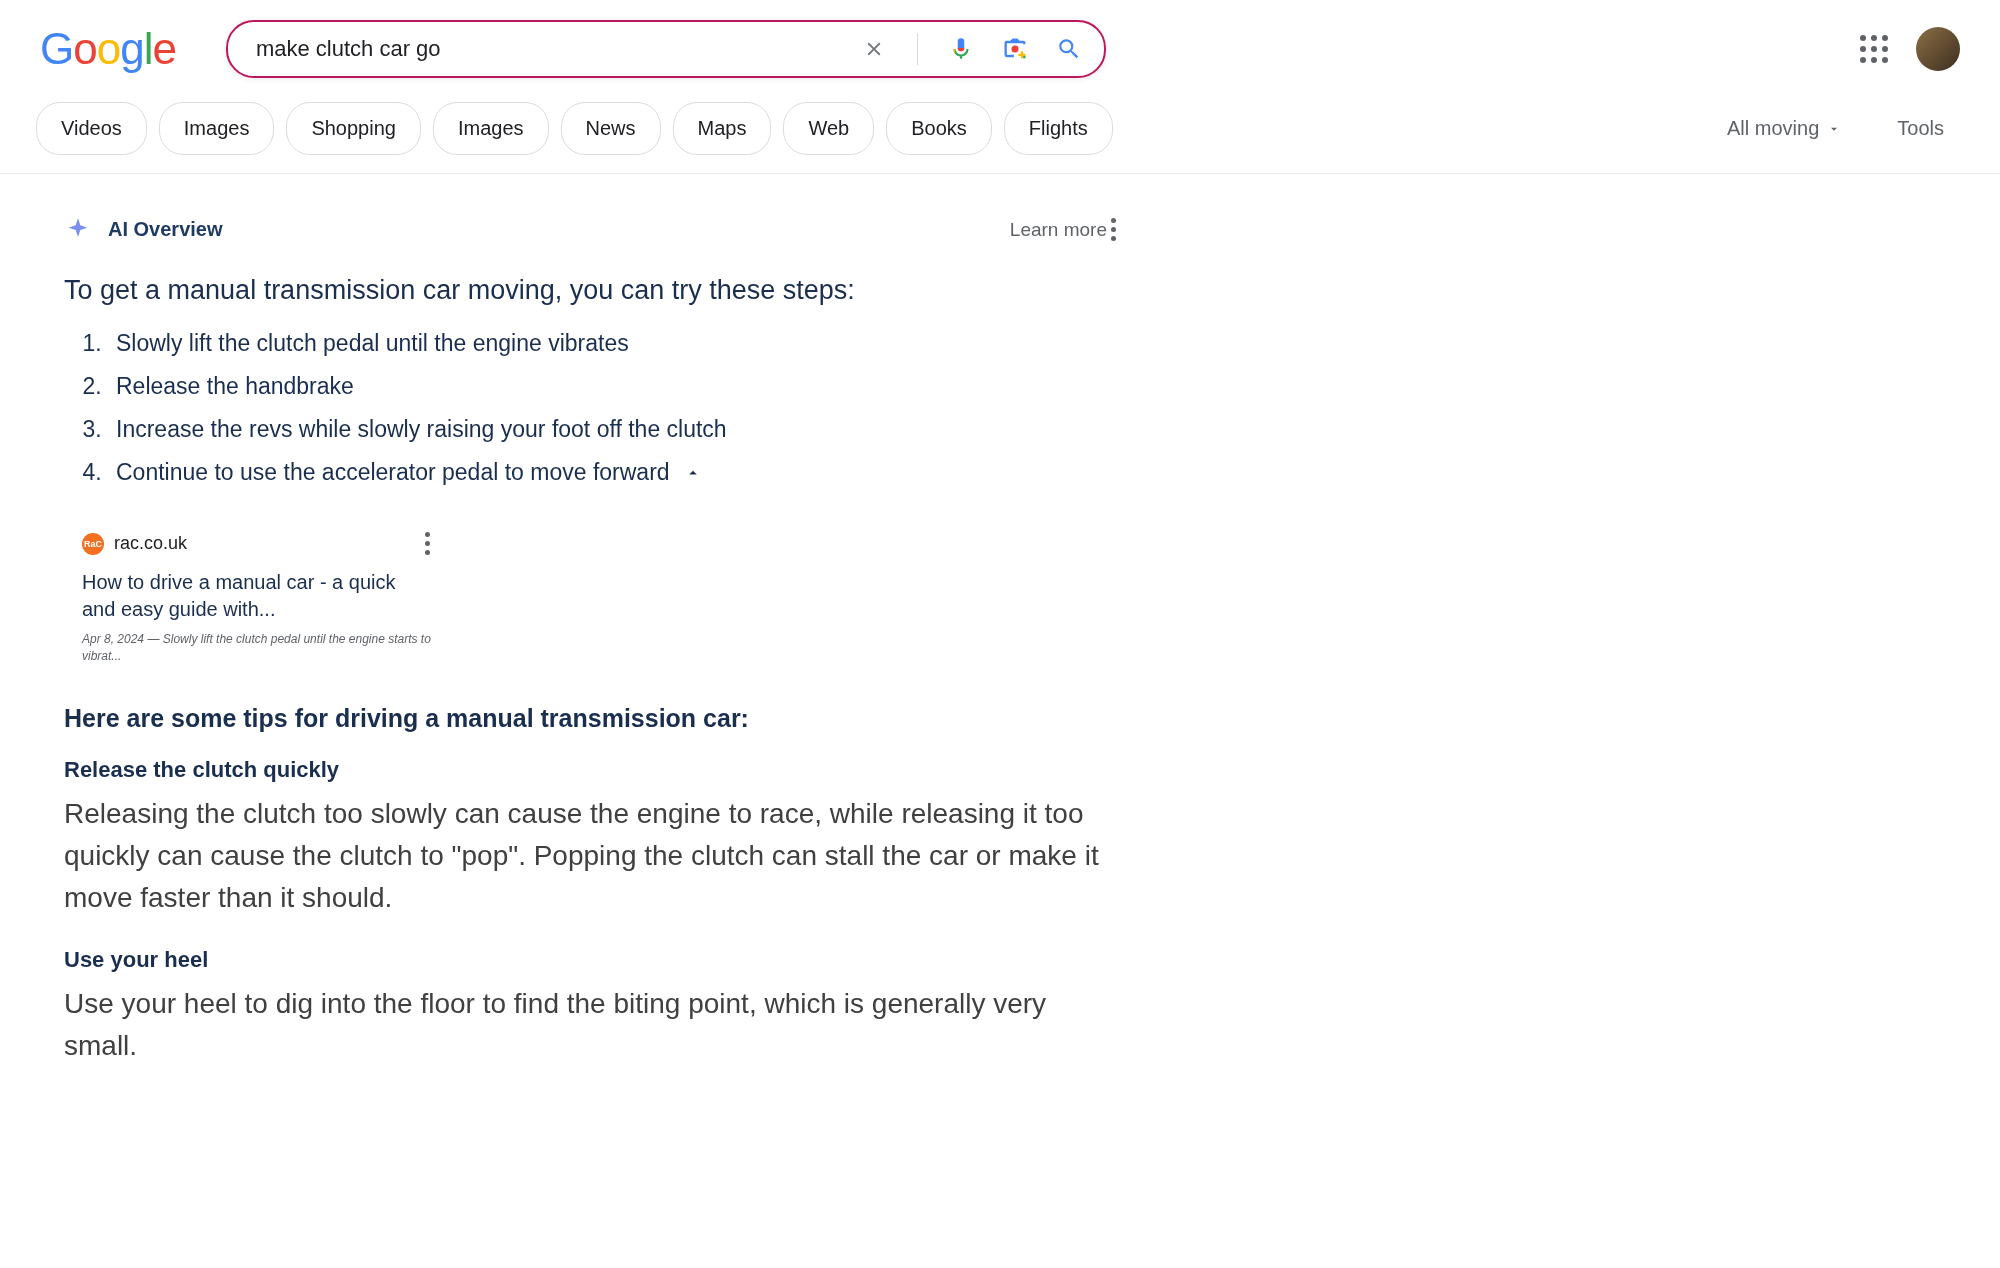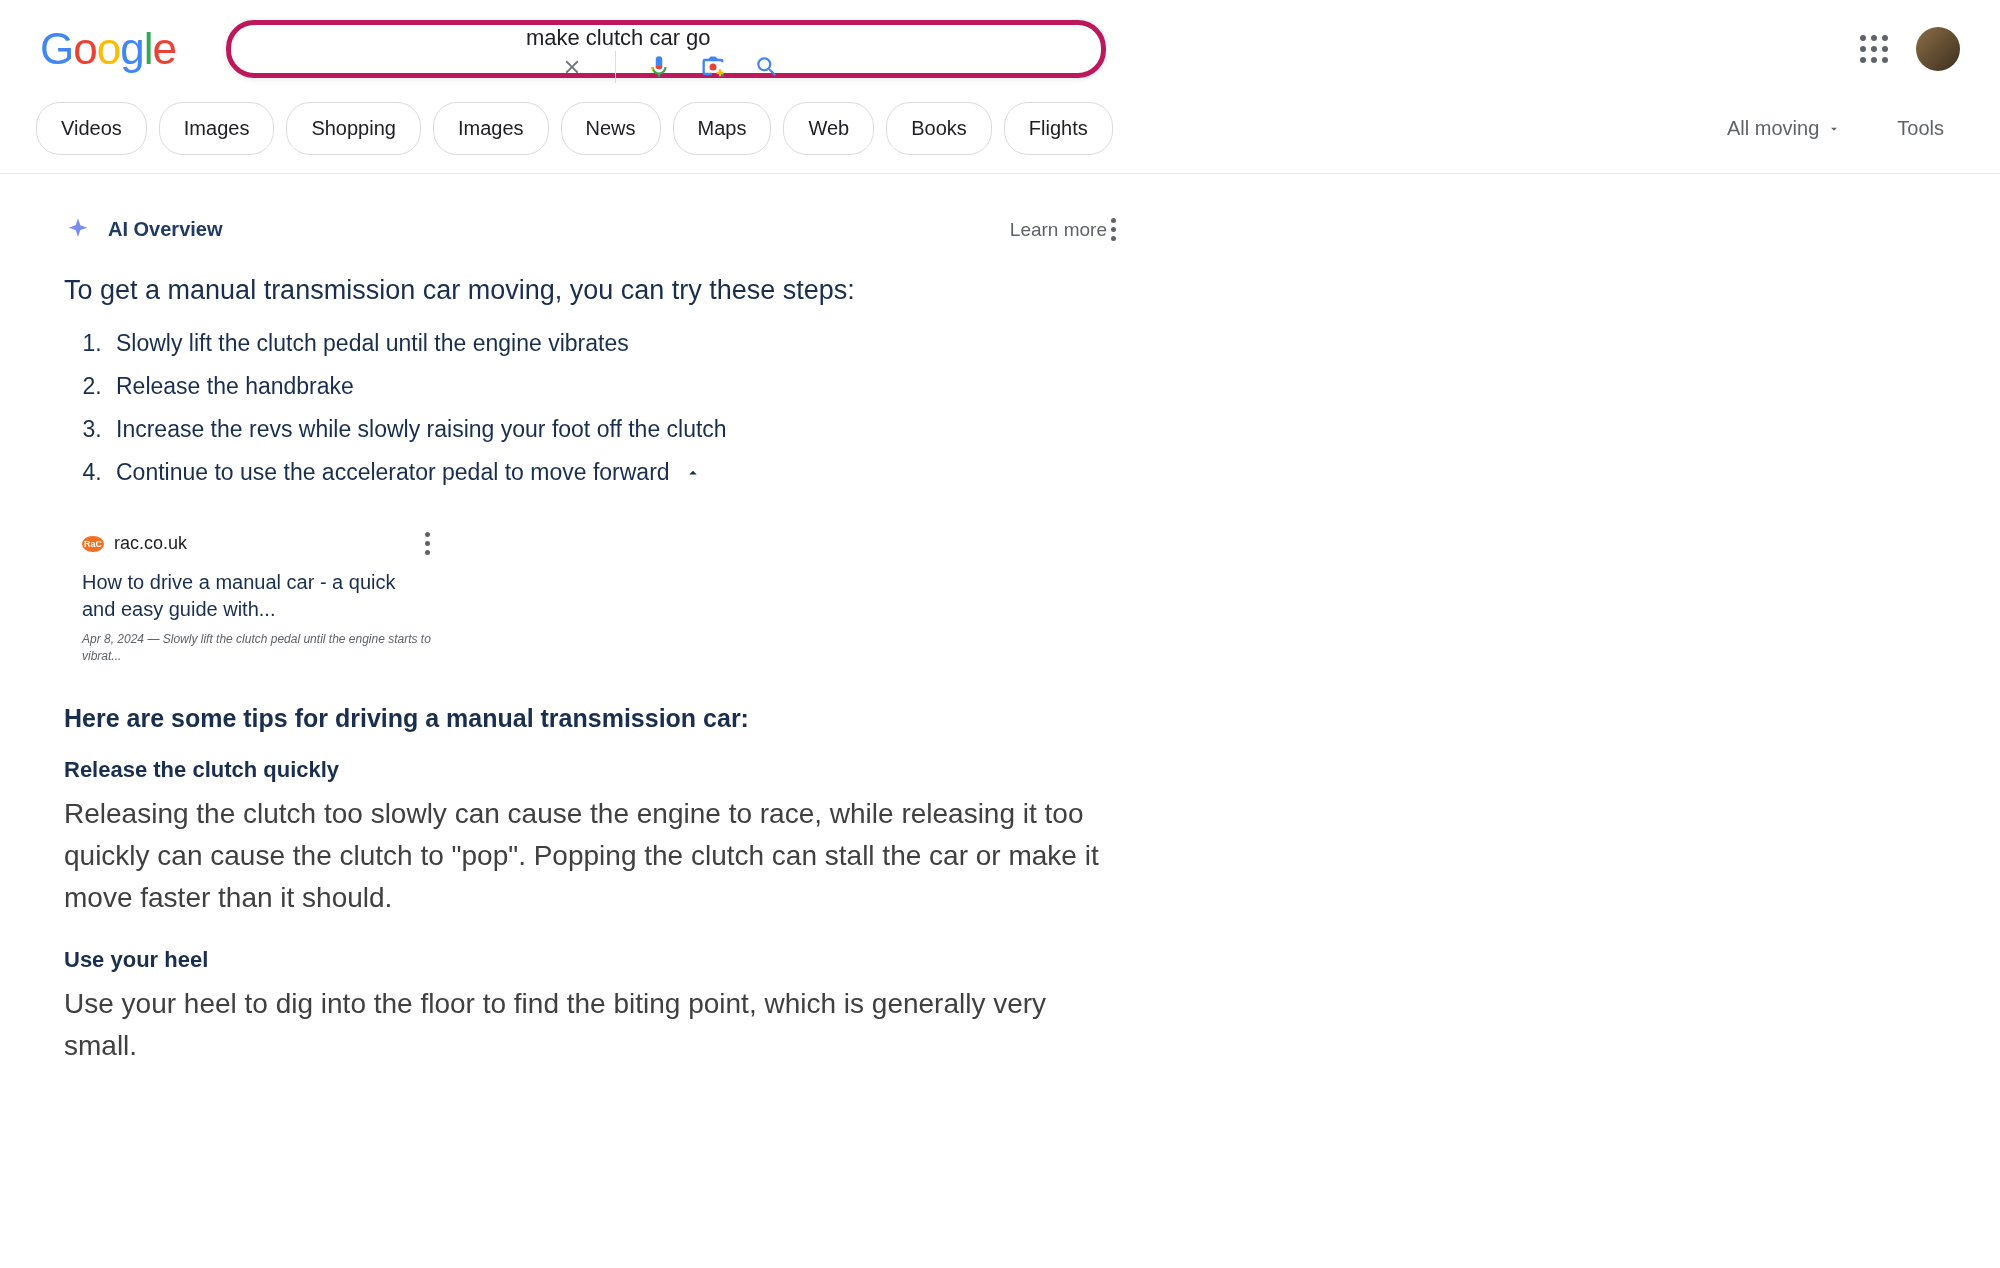--- a/index.html
+++ b/index.html
@@ -23,27 +23,26 @@
   }
   .logo span:nth-child(1){color:#4285F4;}
   .logo span:nth-child(2){color:#EA4335;}
   .logo span:nth-child(3){color:#FBBC05;}
   .logo span:nth-child(4){color:#4285F4;}
   .logo span:nth-child(5){color:#34A853;}
   .logo span:nth-child(6){color:#EA4335;}
   .search-box {
     display: flex;
     align-items: center;
-    border: 5px solid #be185d;
+    border: 2px solid #be185d;
     border-radius: 28px;
     height: 58px;
     width: 880px;
     padding: 0 20px 0 28px;
     box-shadow: 0 1px 6px rgba(32,33,36,0.1);
-    flex-direction: column;
   }
   .search-input {
     flex: 1;
     border: none;
     outline: none;
     font-size: 22px;
     color: #202124;
     background: transparent;
   }
   .search-icons {
@@ -197,21 +196,21 @@
     padding: 0 0 0 18px;
     margin-bottom: 40px;
   }
   .source-header {
     display: flex;
     align-items: center;
     margin-bottom: 10px;
   }
   .source-favicon {
     width: 22px;
-    height: 16px;
+    height: 22px;
     border-radius: 50%;
     background: #f36f21;
     color: #fff;
     font-size: 9px;
     font-weight: bold;
     display: flex;
     align-items: center;
     justify-content: center;
     margin-right: 10px;
   }

